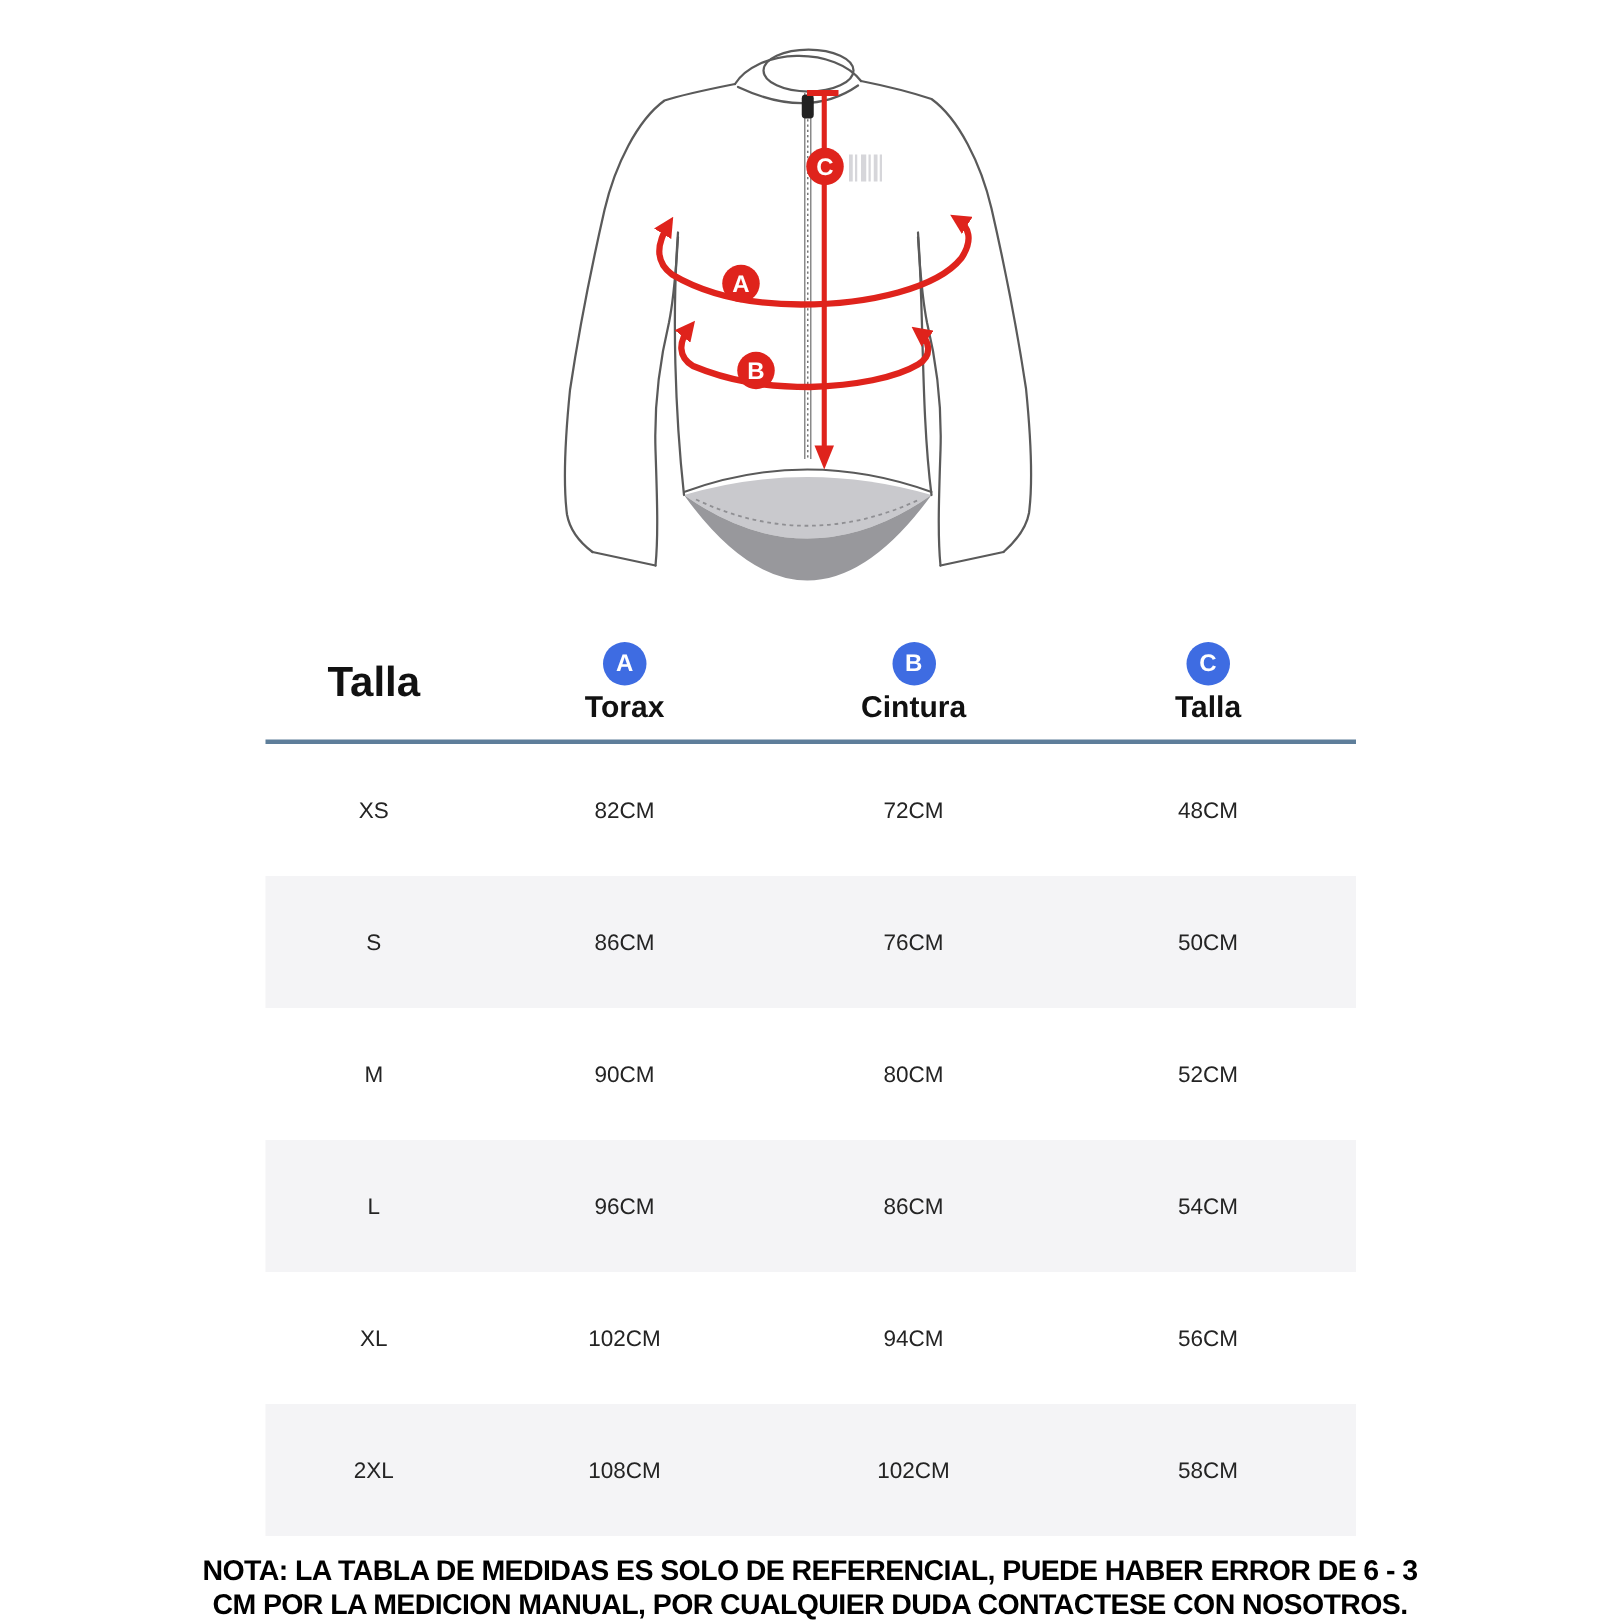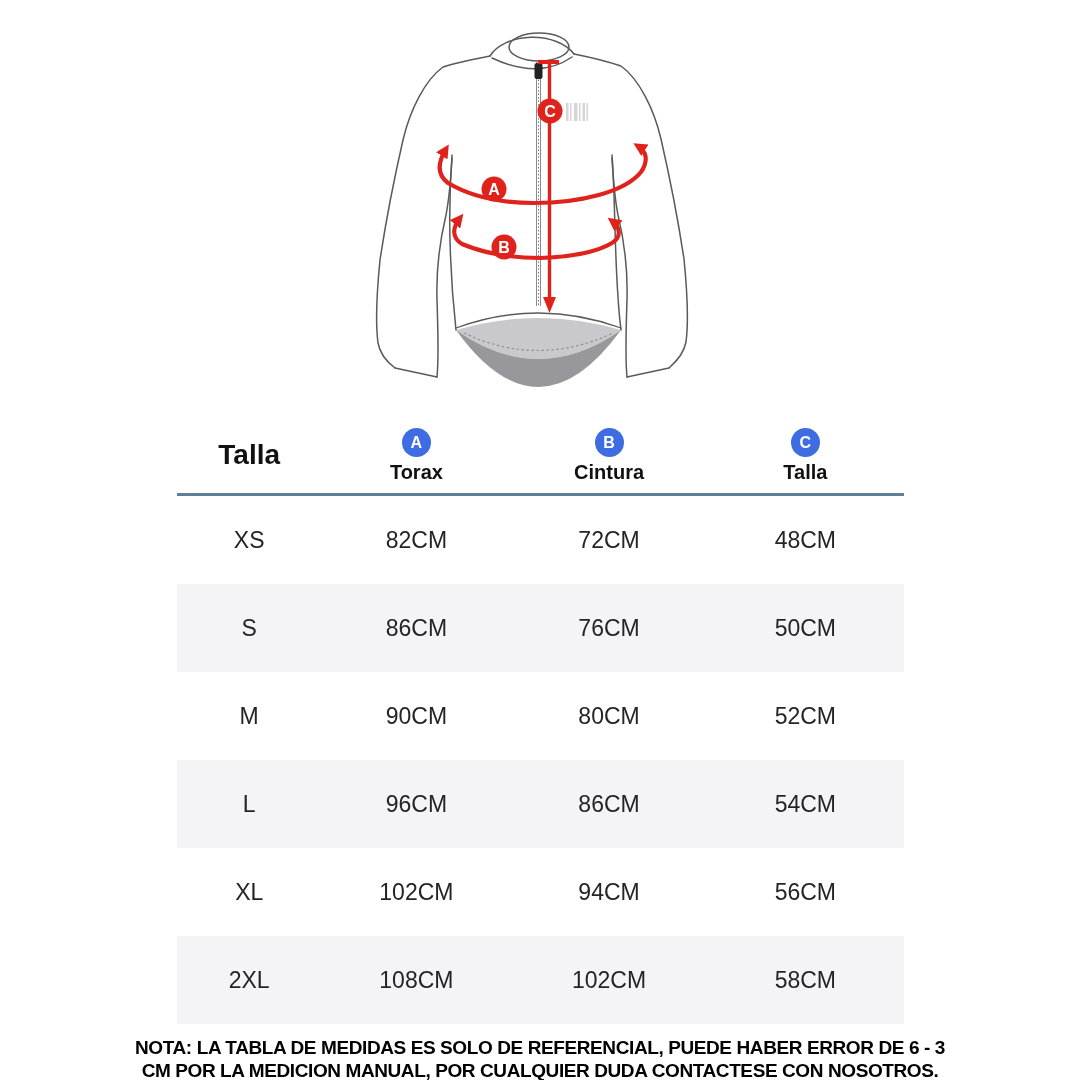--- a/index.html
+++ b/index.html
@@ -16,21 +16,21 @@
          box-sizing:border-box;border-bottom:3px solid #5e7e9a;}
   .th-size{display:flex;align-items:flex-end;justify-content:center;
            padding-bottom:22px;font-size:28px;font-weight:bold;color:#111;}
   .th-measure{display:flex;flex-direction:column;align-items:center;
               justify-content:flex-end;padding-bottom:9px;}
   .th-label{font-size:20px;font-weight:bold;color:#111;line-height:24px;}
   .hbadge{width:29px;height:29px;border-radius:50%;background:#3e6ce2;color:#fff;
           display:flex;align-items:center;justify-content:center;
           font-size:16px;font-weight:bold;margin-bottom:3px;}
   .tr{display:grid;grid-template-columns:20% 26% 27% 27%;height:88px;
-      align-items:center;text-align:center;font-size:23px;color:#242424;}
+      align-items:center;text-align:center;font-size:15px;color:#242424;}
   .tr.stripe{background:#f4f4f6;}
   .td{white-space:nowrap;}
 
   
   .note{margin:12px auto 0;width:860px;text-align:center;font-weight:bold;
         font-size:19px;line-height:23px;letter-spacing:-0.4px;color:#000;}
 </style>
 </head>
 <body>
 

